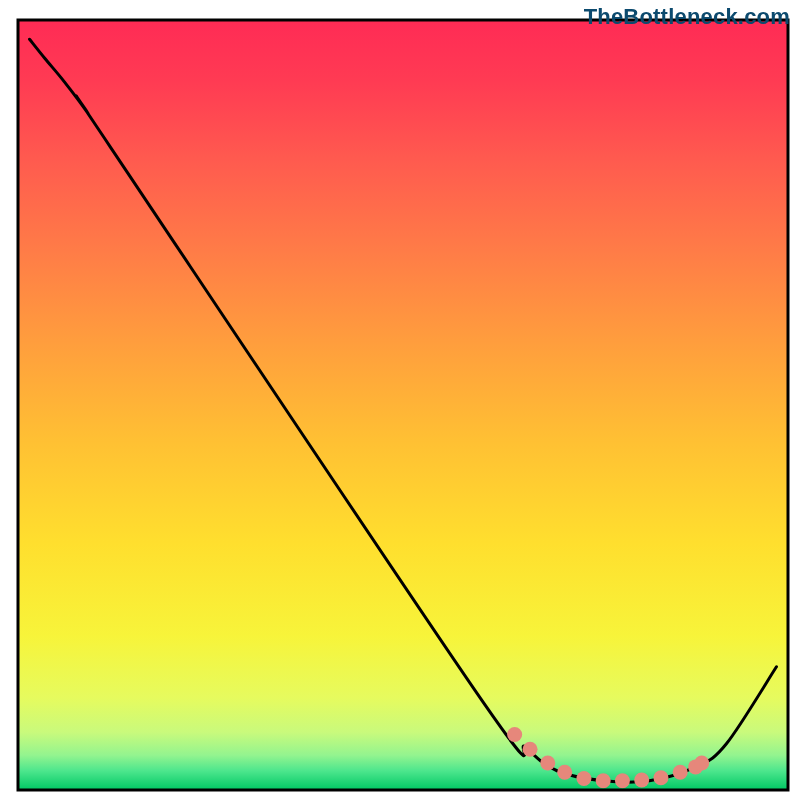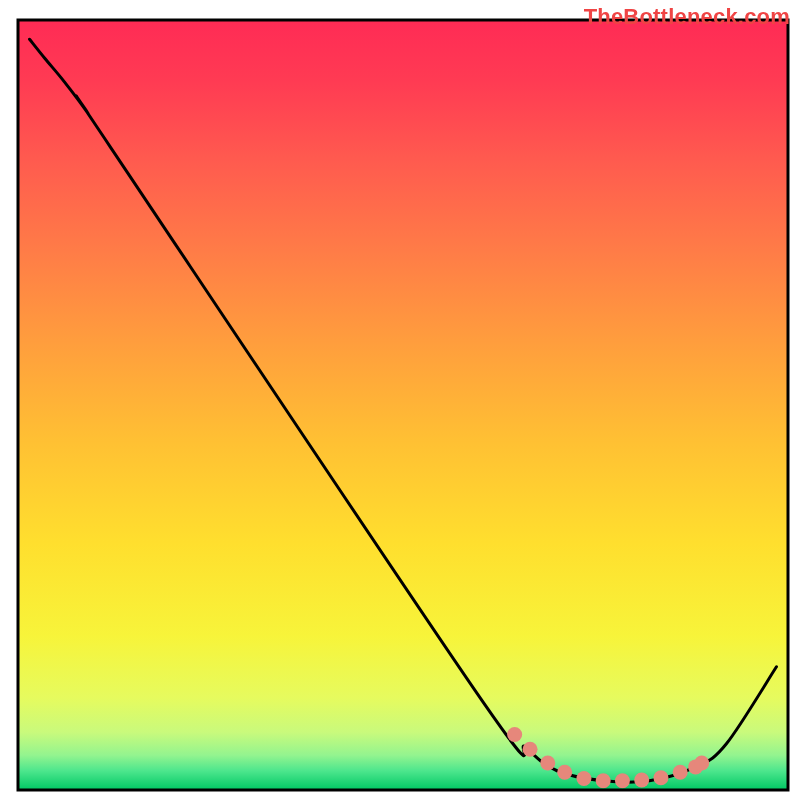--- a/index.html
+++ b/index.html
@@ -15,21 +15,21 @@
     position: relative;
     width: 800px;
     height: 800px;
   }
   .watermark {
     position: absolute;
     top: 4px;
     right: 10px;
     font-size: 22px;
     font-weight: 600;
-    color: #ef4444;
+    color: #0c4a6e;
     letter-spacing: 0.2px;
     z-index: 10;
   }
   svg {
     display: block;
   }
 </style>
 </head>
 <body>
 

